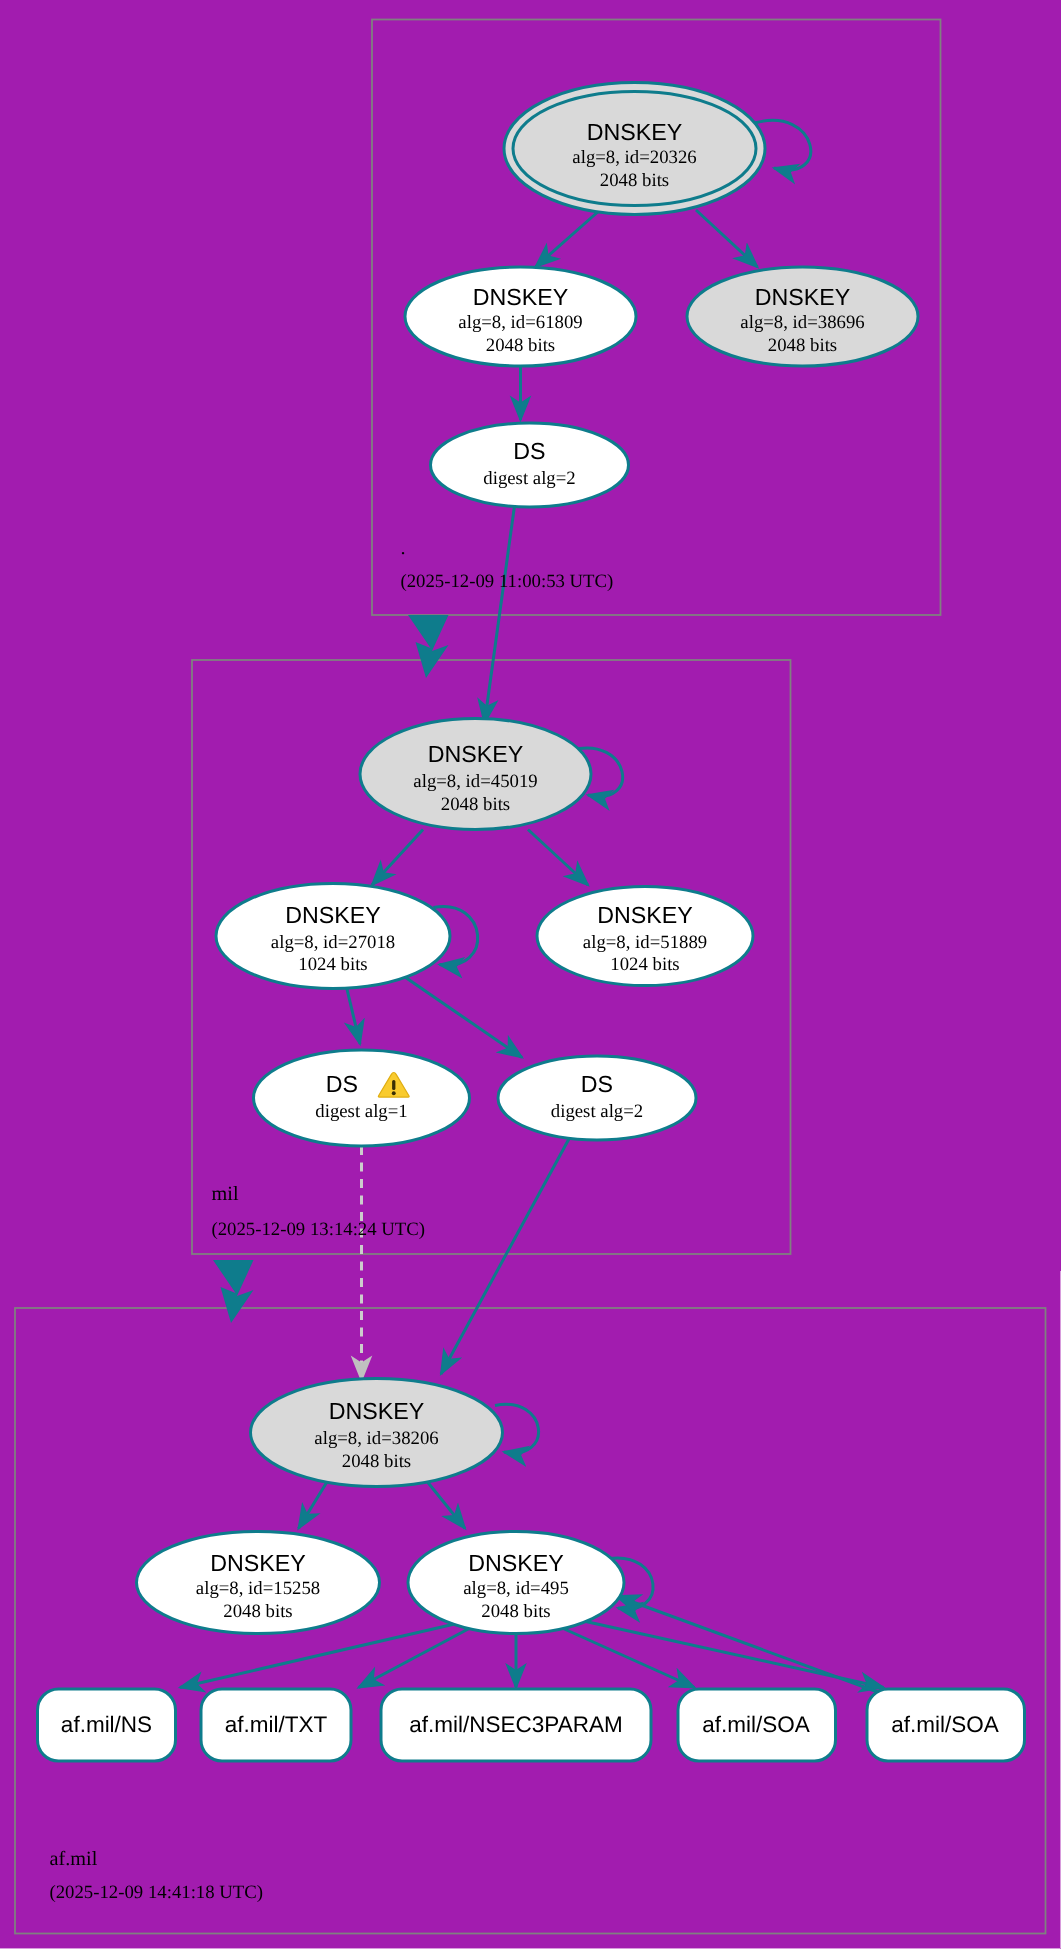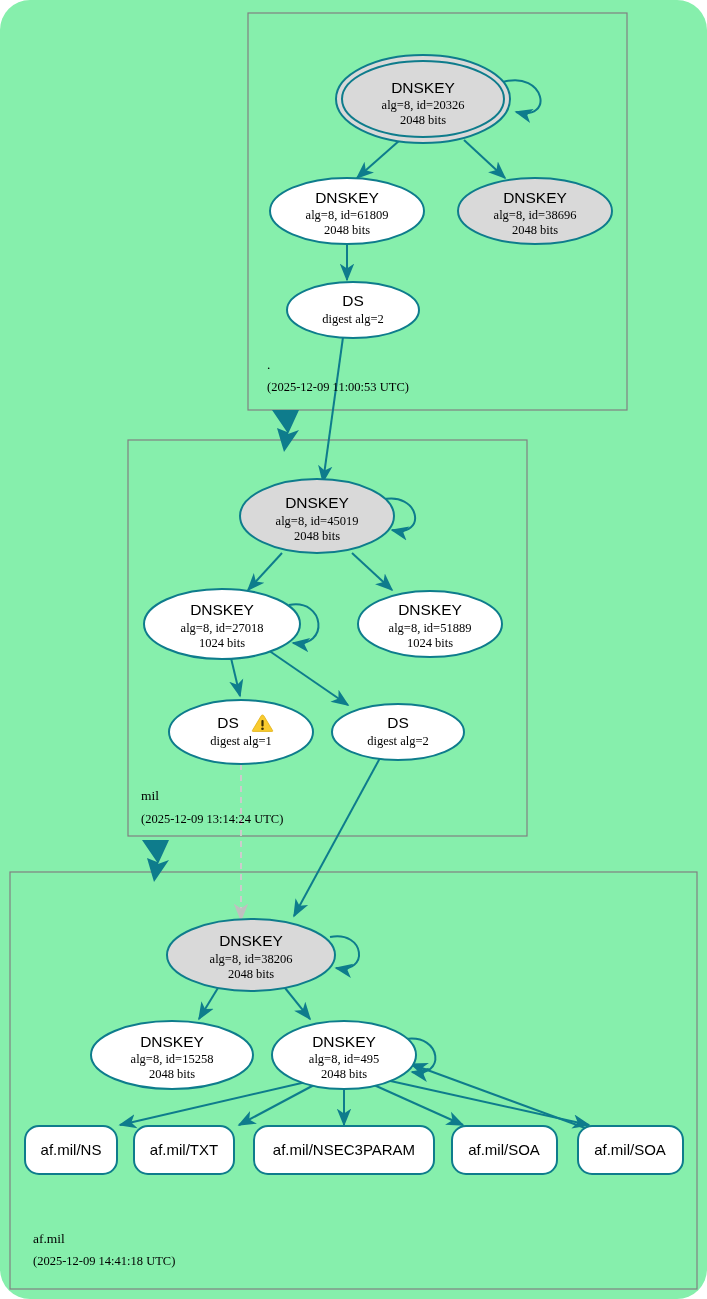--- a/index.html
+++ b/index.html
@@ -4,24 +4,23 @@
 <style>
   html, body {
     margin: 0;
     padding: 0;
     background: #ffffff;
   }
   #canvas {
     position: relative;
     width: 707px;
     height: 1299px;
-    background: #86efac;
+    background: #a21caf;
     font-family: "Liberation Sans", sans-serif;
     overflow: hidden;
-    border-radius: 30px;
   }
   svg.layer {
     position: absolute;
     left: 0;
     top: 0;
     width: 707px;
     height: 1299px;
   }
   .zone-box {
     fill: none;

